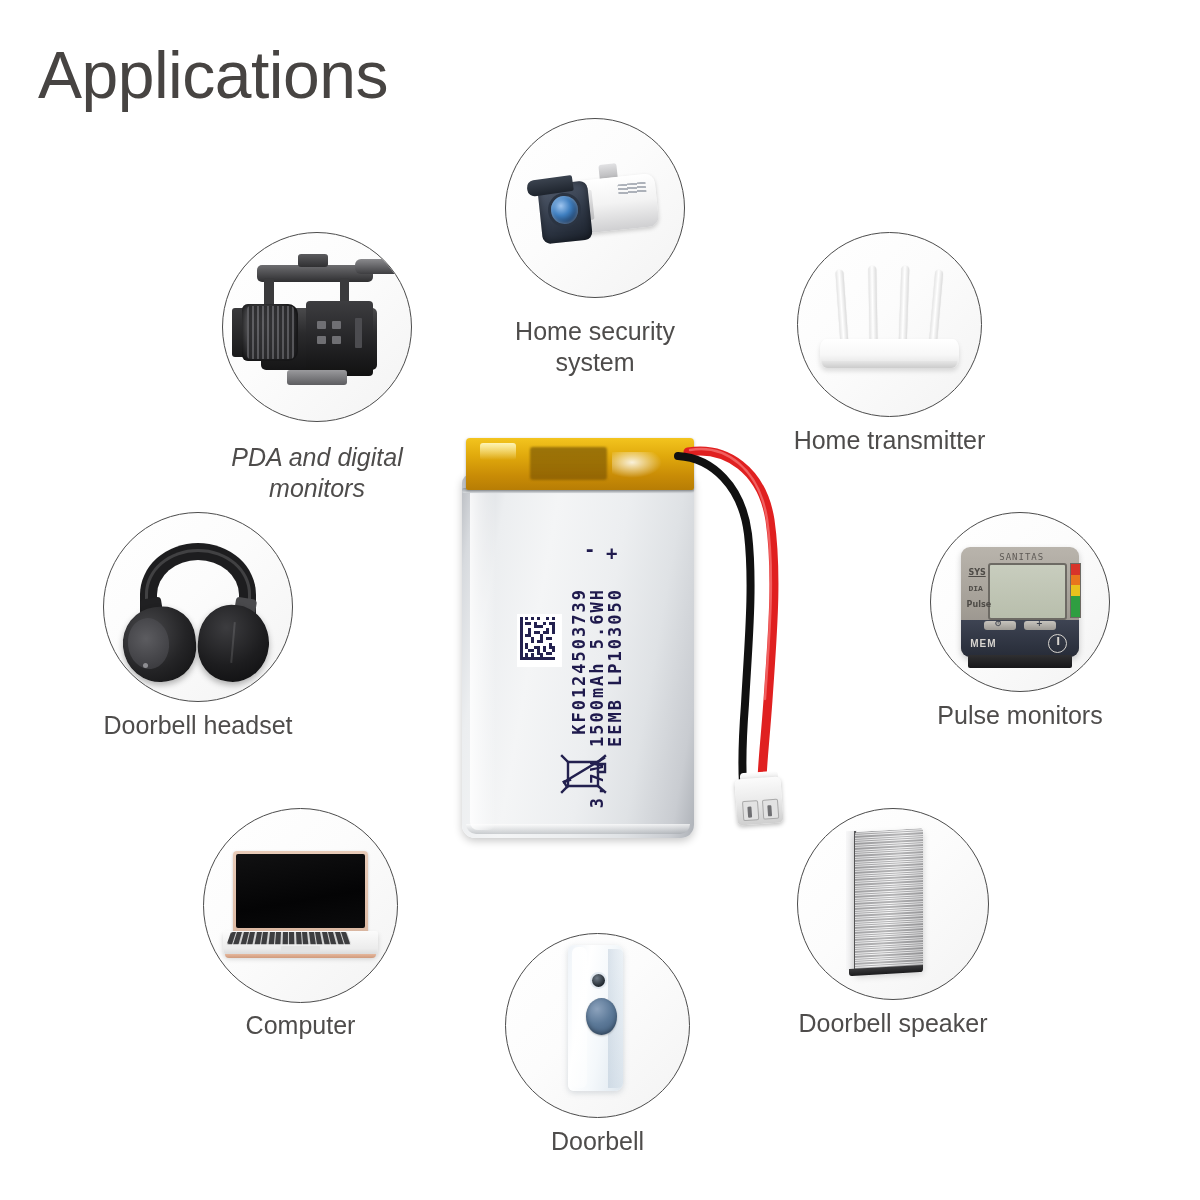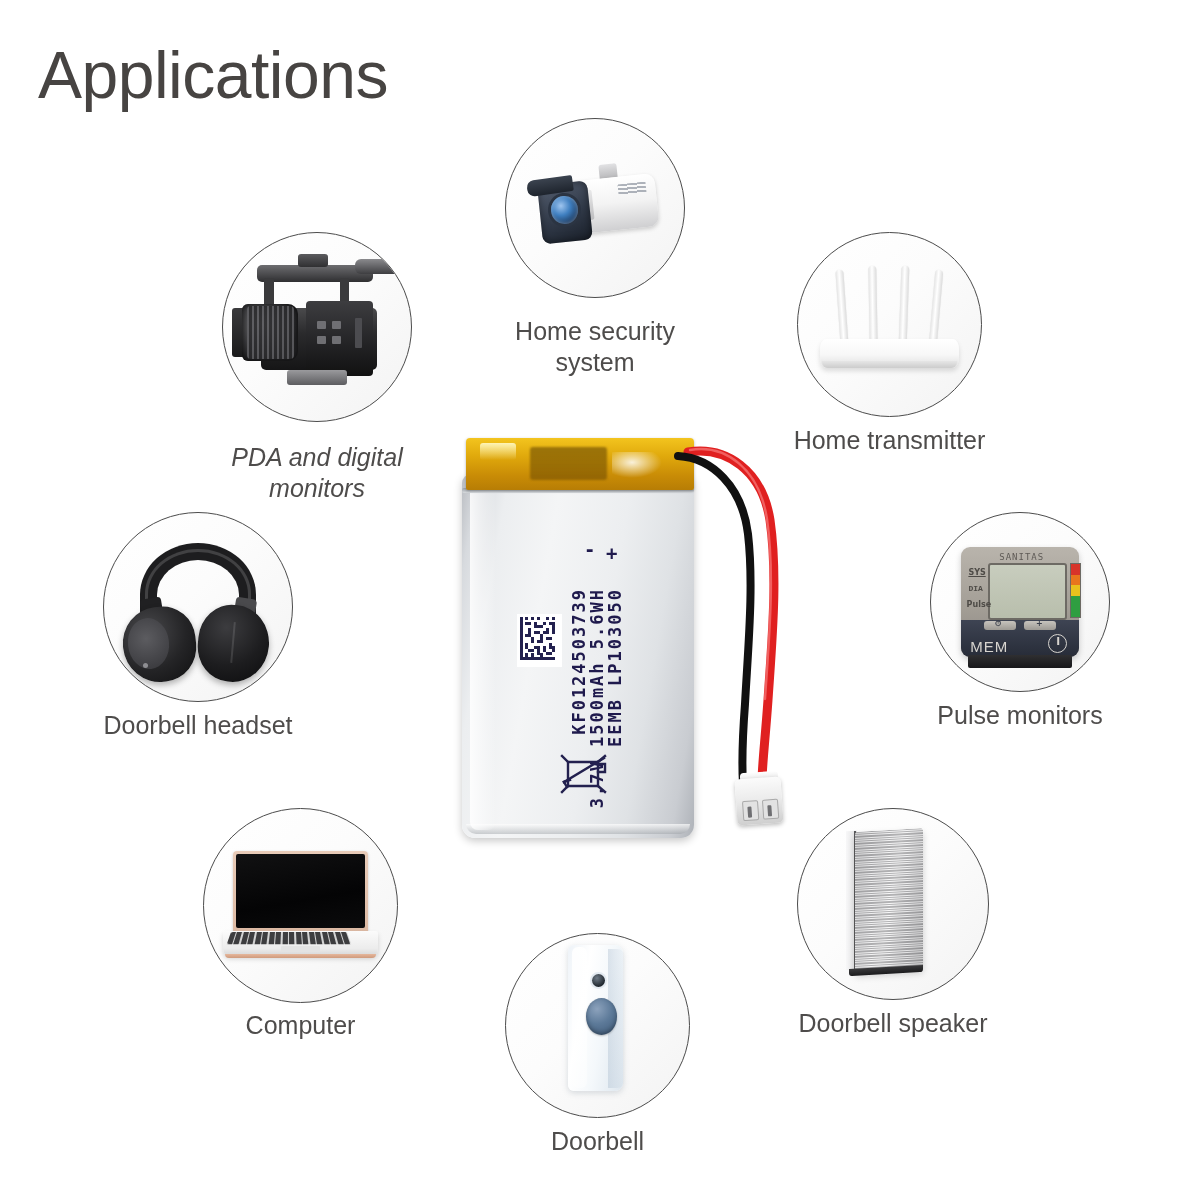--- a/index.html
+++ b/index.html
@@ -149,22 +149,22 @@
   .bp-lbl{position:absolute;color:#4e4b47;font-size:8px;font-weight:bold;
     font-family:"DejaVu Sans",sans-serif;}
   .bp-bars{position:absolute;left:78%;top:28%;width:5%;height:30%;
     display:flex;flex-direction:column;border:1px solid #6d6a64;}
   .bp-bars i{display:block;flex:1;}
   .bp-panel{position:absolute;left:17%;top:60%;width:66%;height:21%;
     background:linear-gradient(180deg,#3e4453 0%,#272c38 100%);
     border-radius:0 0 9px 9px;}
   .bp-key{position:absolute;background:linear-gradient(180deg,#c6c3bd,#9d9a94);
     border-radius:3px;}
-  .bp-mem{position:absolute;left:22%;top:70%;color:#d7d4cf;font-size:15px;
-    font-weight:normal;letter-spacing:1px;}
+  .bp-mem{position:absolute;left:22%;top:70%;color:#d7d4cf;font-size:10px;
+    font-weight:bold;letter-spacing:1px;}
   .bp-pwr{position:absolute;left:66%;top:68%;width:17px;height:17px;
     border:1.6px solid #d7d4cf;border-radius:50%;}
   .bp-pwr::after{content:"";position:absolute;left:50%;top:2px;
     width:1.6px;height:8px;background:#d7d4cf;transform:translateX(-50%);}
   .bp-foot{position:absolute;left:21%;top:80%;width:58%;height:7%;
     background:linear-gradient(180deg,#2f2f31,#17171a);border-radius:2px;}
 
   
   .lp-lid{position:absolute;left:15%;top:22%;width:70%;height:42%;
     background:linear-gradient(180deg,#e8cbb8 0%,#dcb9a3 100%);

